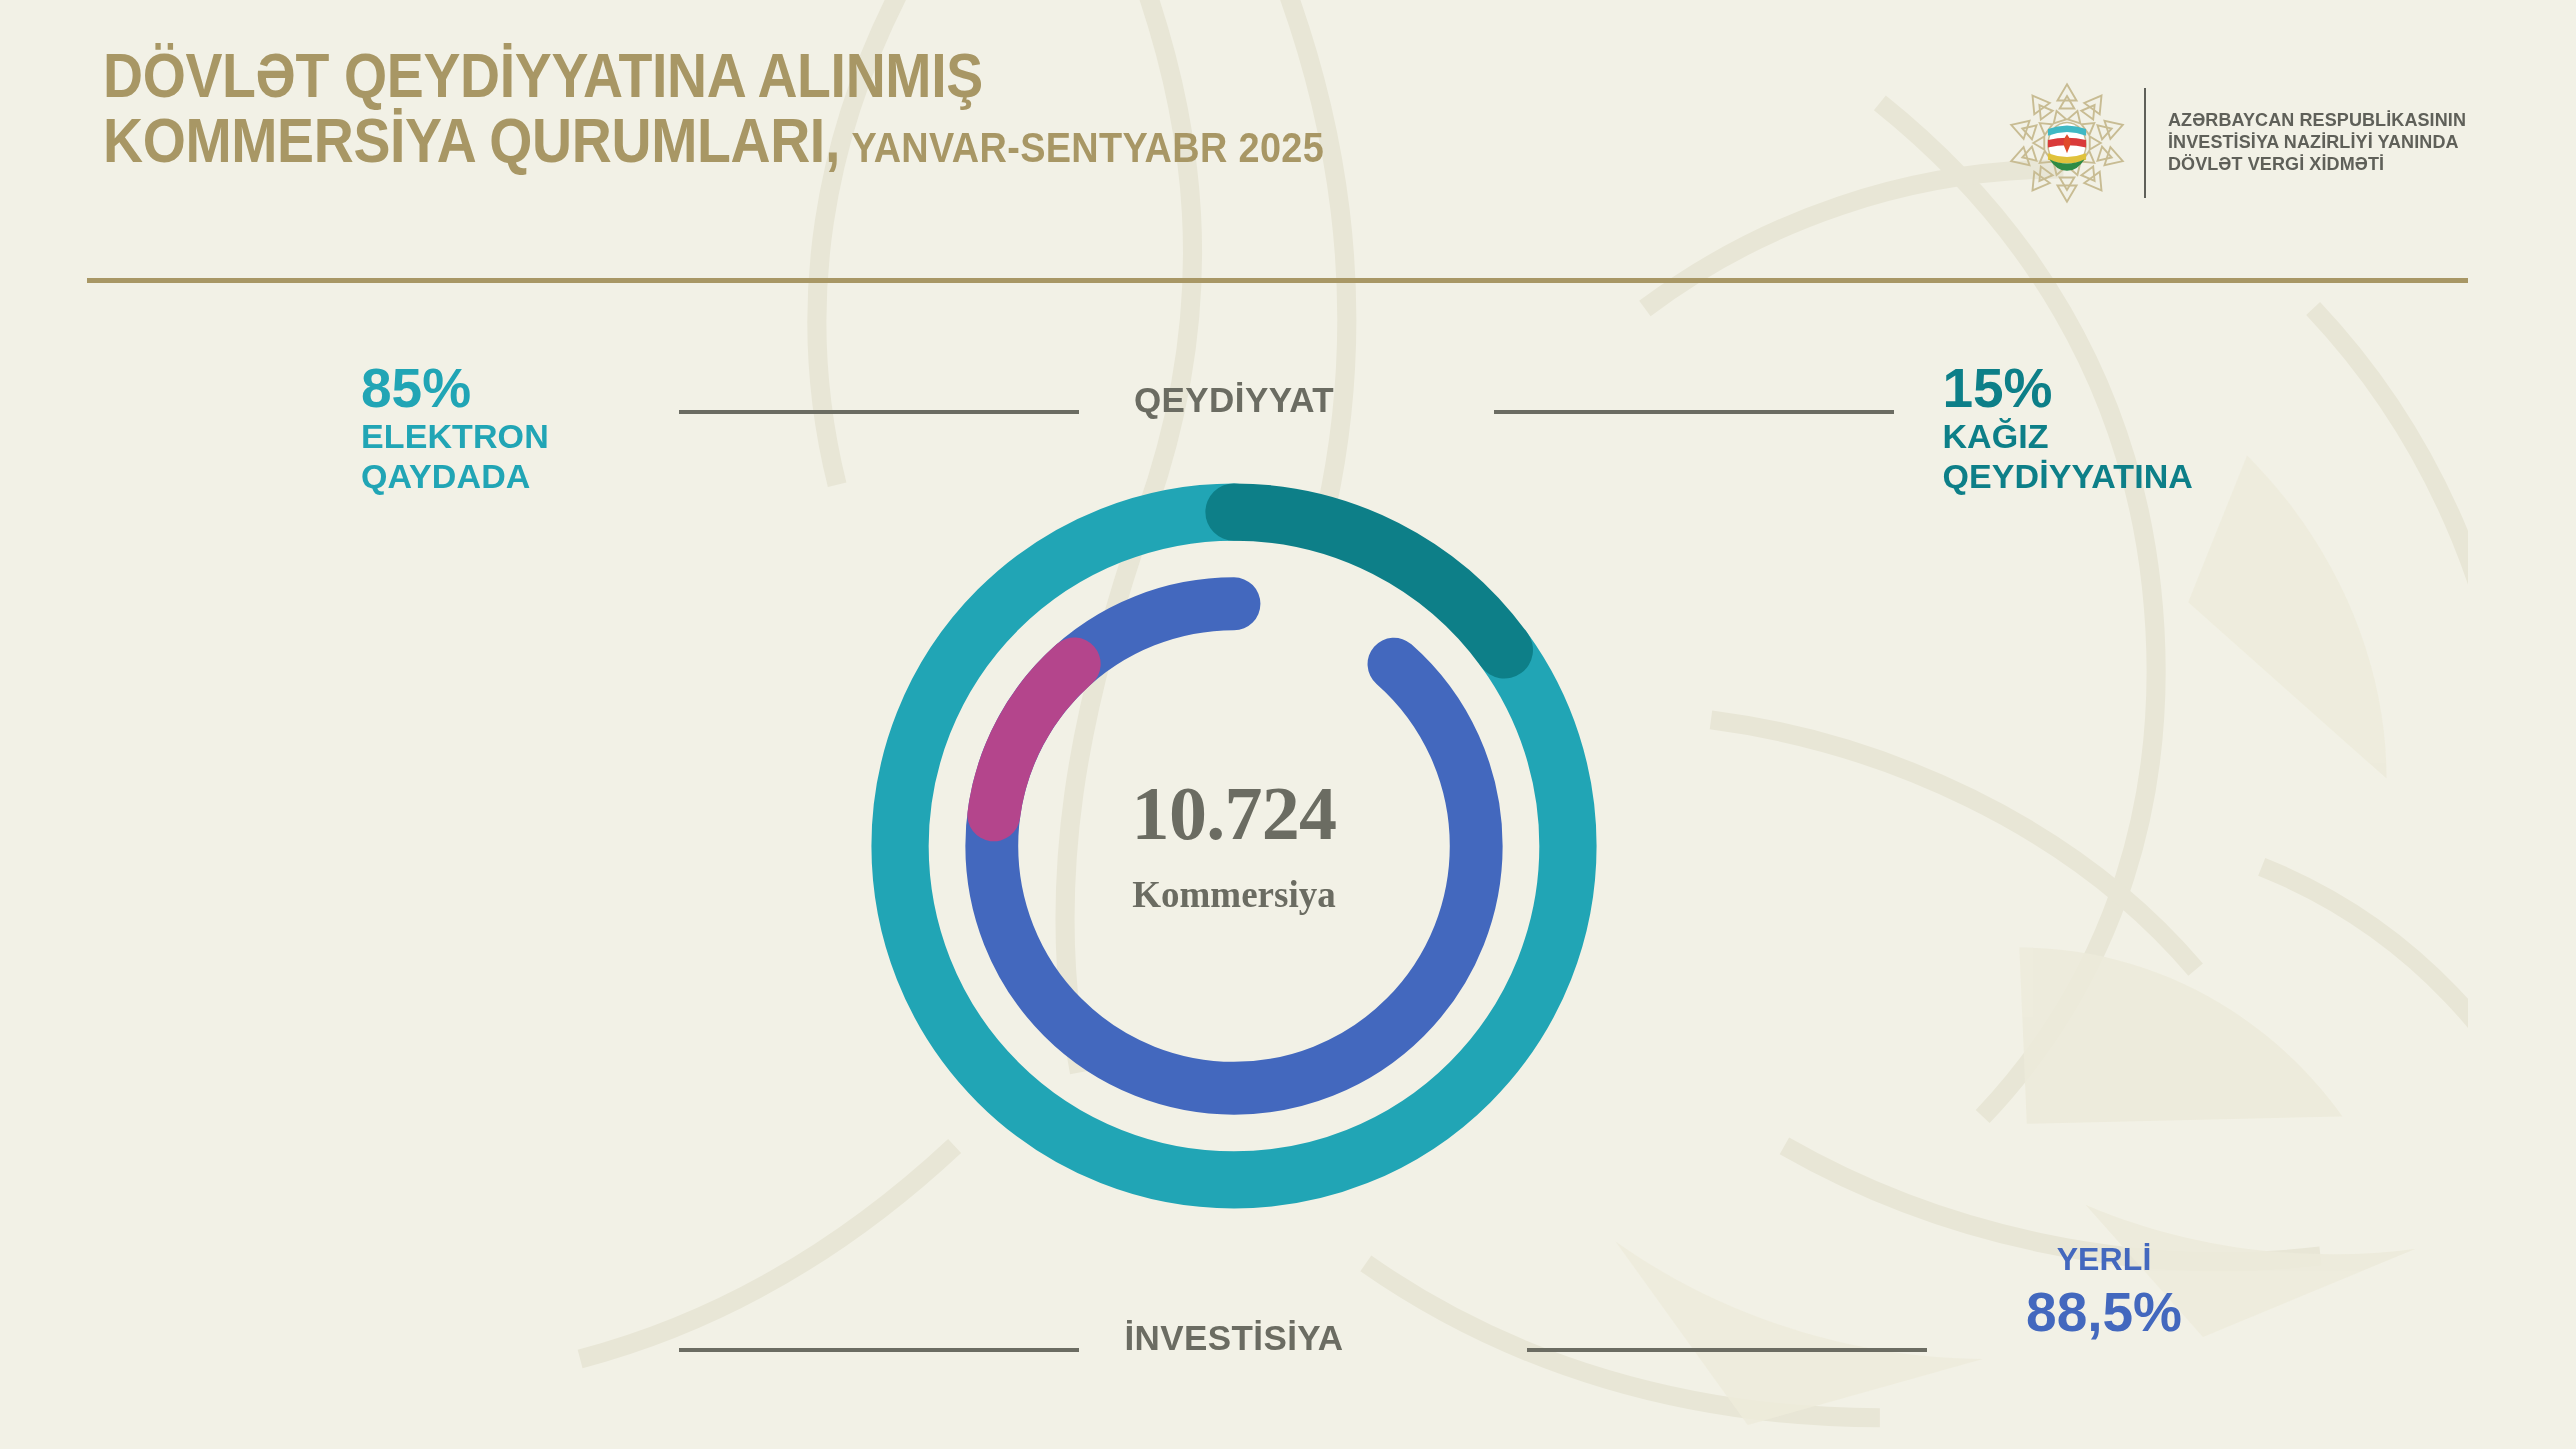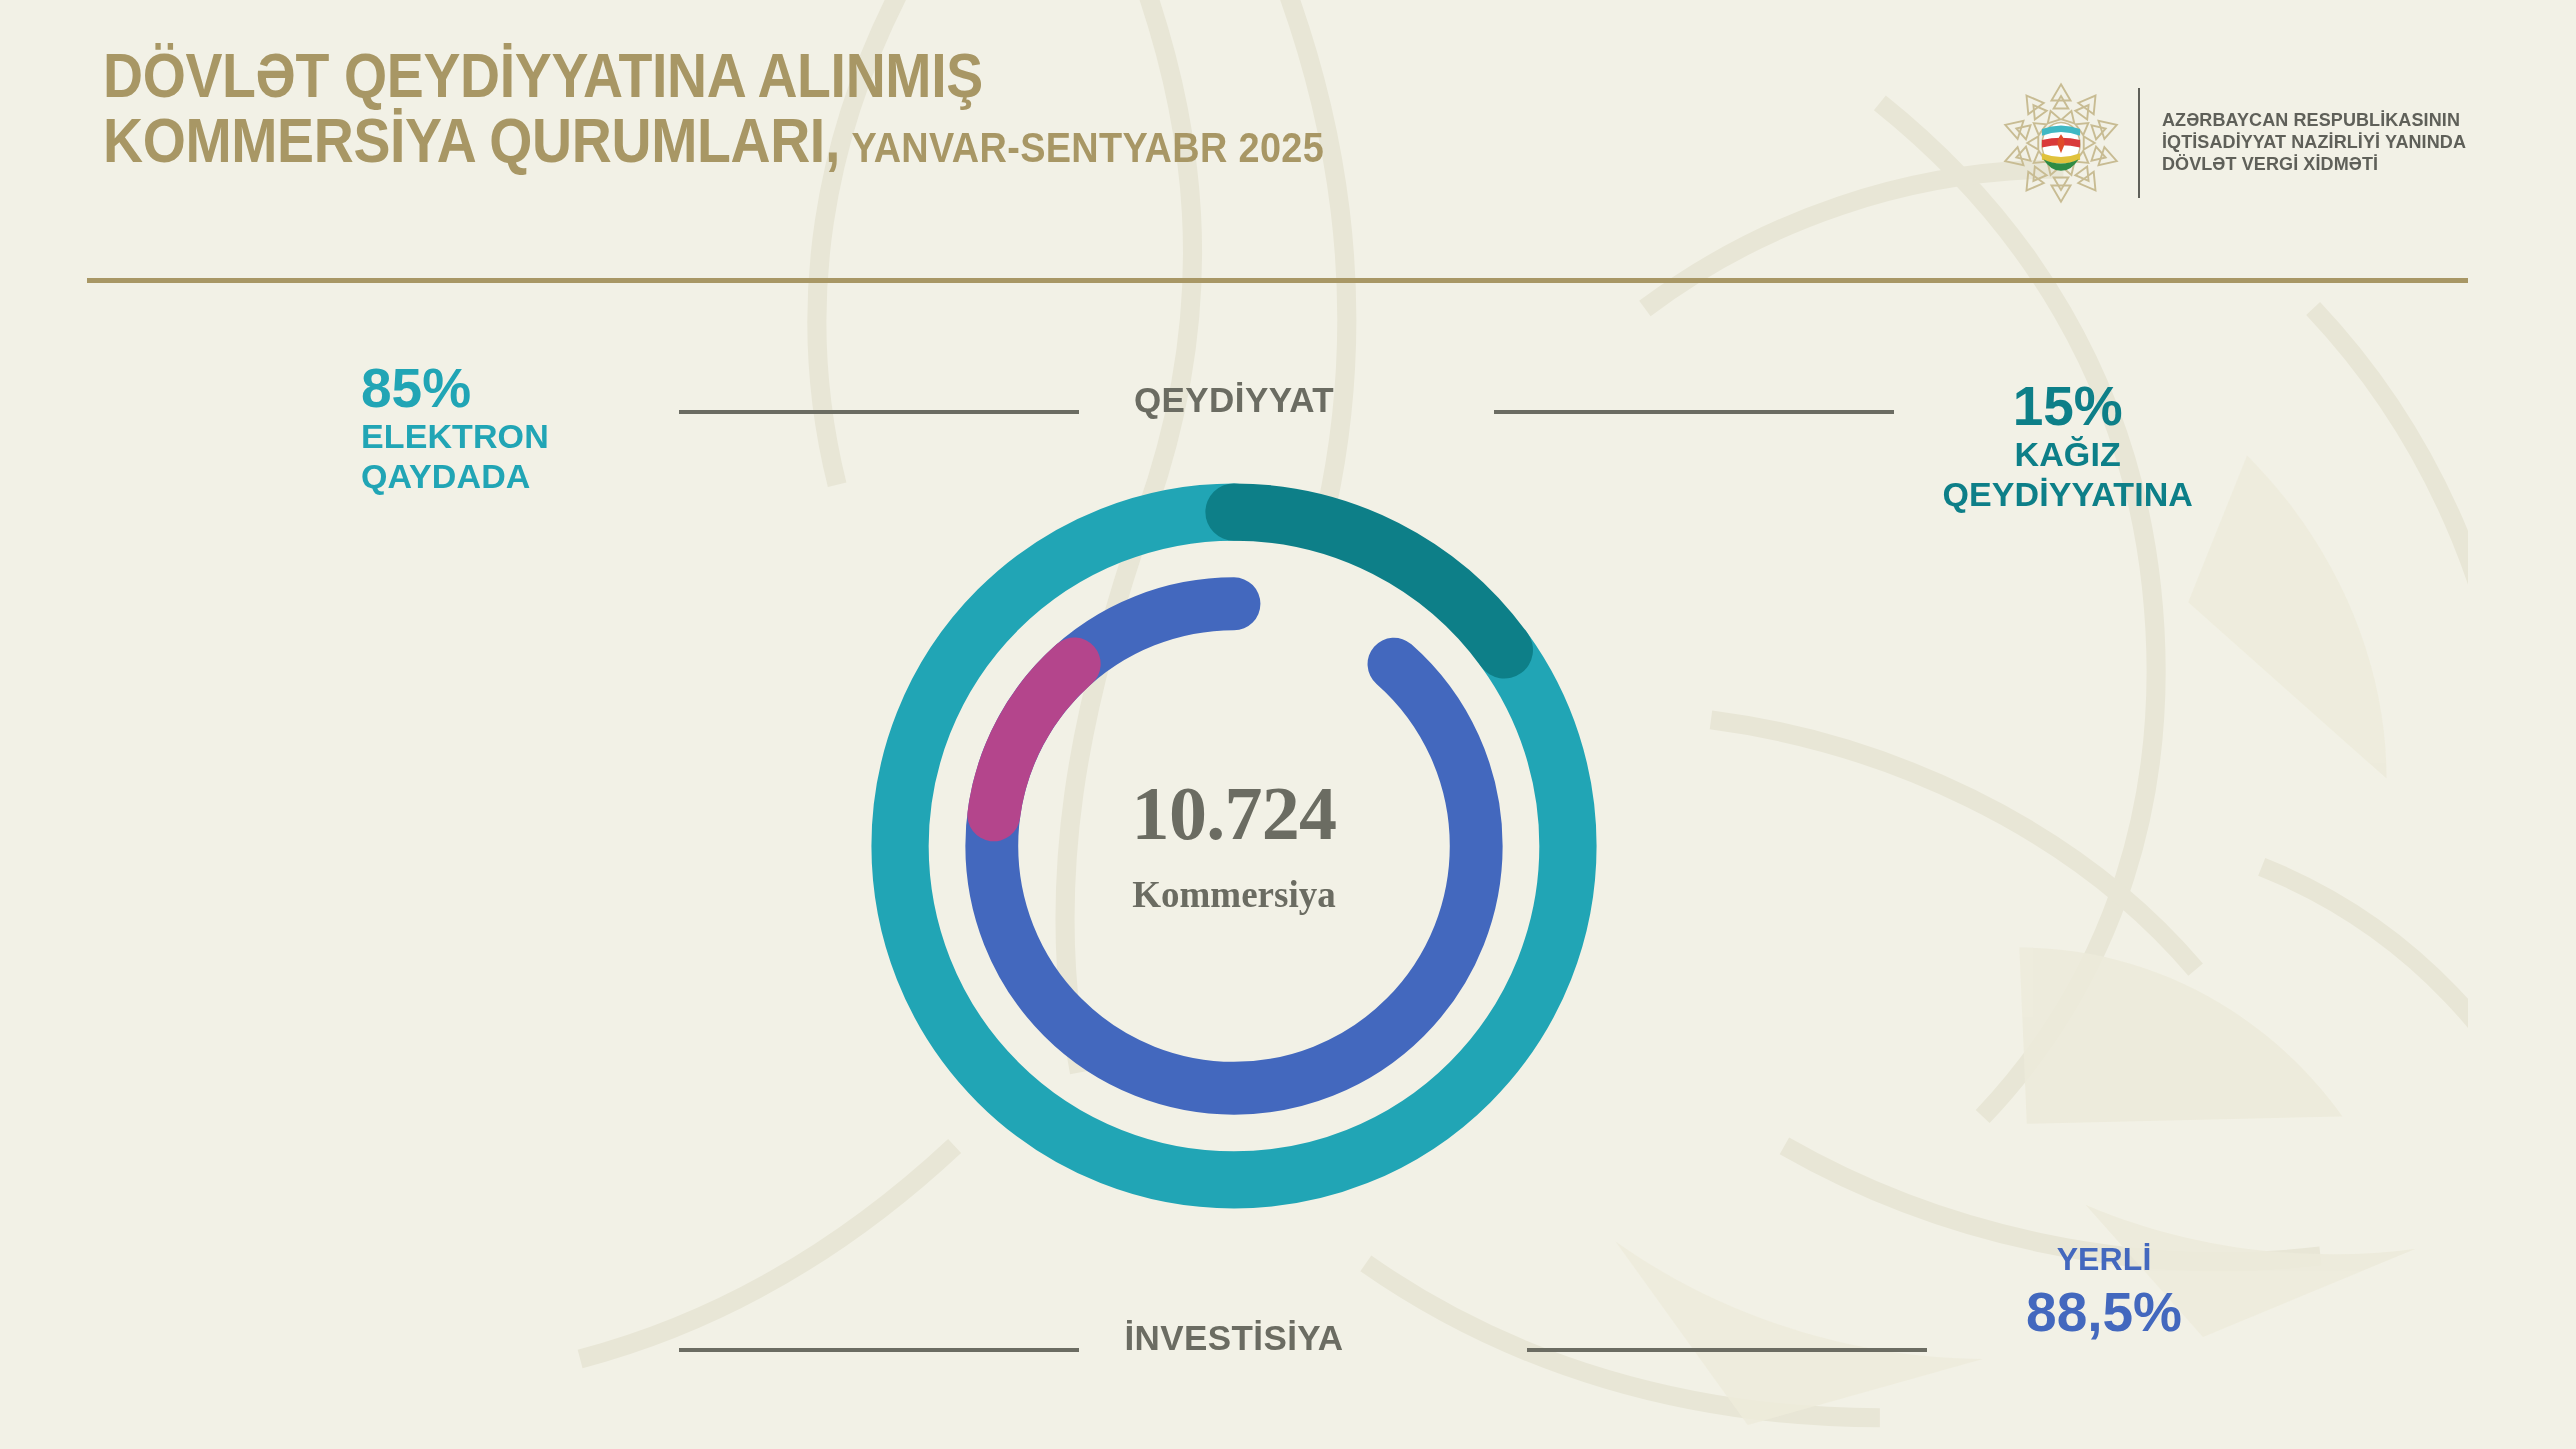--- a/index.html
+++ b/index.html
@@ -130,22 +130,22 @@
   }
 
   #stat-electron {
     left: 361px;
     top: 361px;
     text-align: left;
     color: #21a5b5;
   }
   #stat-kagiz {
     right: 275px;
-    top: 379px;
-    text-align: center;
+    top: 361px;
+    text-align: left;
     color: #0d7f88;
   }
   #stat-xarici {
     left: 375px;
     top: 1241px;
     text-align: left;
     color: #b4458c;
   }
   #stat-yerli {
     right: 286px;
@@ -343,21 +343,21 @@
         <ellipse cx="90" cy="92" rx="26" ry="30" fill="#ffffff" stroke="#c8bc93" stroke-width="2"></ellipse>
         <path d="M64 80 q26 -10 52 0 l0 -9 q-26 -10 -52 0 z" fill="#3fb8c4"></path>
         <path d="M64 104 q26 10 52 0 l0 9 q-26 10 -52 0 z" fill="#e0c23c"></path>
         <path d="M66 112 q24 12 48 0 q-10 16 -24 16 q-14 0 -24 -16 z" fill="#2e8b45"></path>
         <path d="M64 86 q26 -6 52 0 v10 q-26 -6 -52 0 z" fill="#d93a3a"></path>
         <path d="M90 78 q7 9 4 16 q-3 7 -4 10 q-1 -3 -4 -10 q-3 -7 4 -16 z" fill="#e04b2a"></path>
       </svg>
       <div id="logo-divider"></div>
       <div id="logo-text">
         <div>AZƏRBAYCAN RESPUBLİKASININ</div>
-        <div>İQTİSADİYYAT NAZİRLİYİ YANINDA</div>
+        <div>İNVESTİSİYA NAZİRLİYİ YANINDA</div>
         <div>DÖVLƏT VERGİ XİDMƏTİ</div>
       </div>
     </div>
   </div>
 
   <div id="header-rule"></div>
 
   <div id="caption-qeydiyyat" class="caption">QEYDİYYAT</div>
   <div id="caption-investisiya" class="caption">İNVESTİSİYA</div>
 

